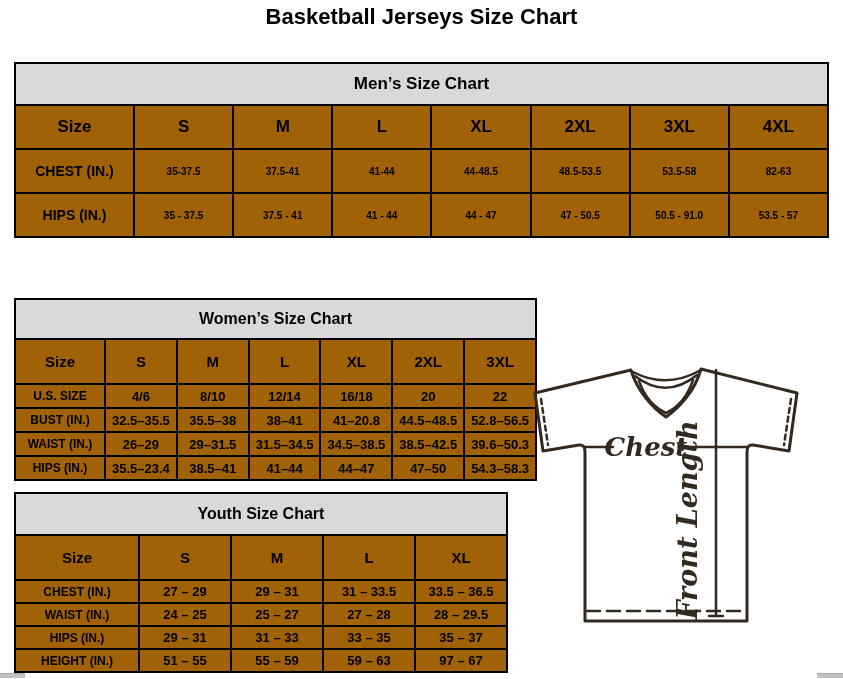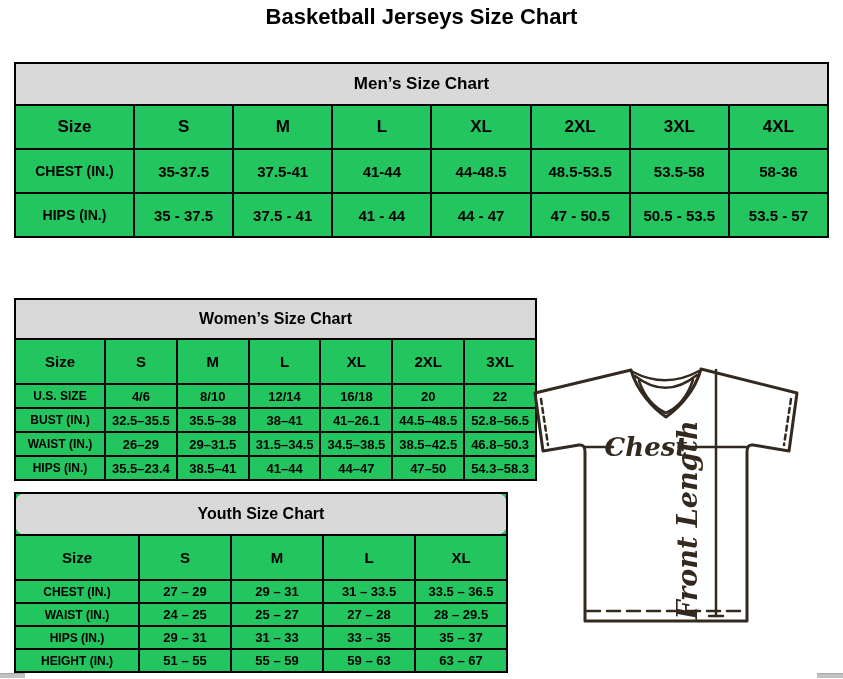--- a/index.html
+++ b/index.html
@@ -5,48 +5,48 @@
   html,body{margin:0;padding:0;}
   body{
     width:843px;height:679px;position:relative;background:#ffffff;
     font-family:"Liberation Sans",sans-serif;color:#000;overflow:hidden;
   }
   .page-title{
     position:absolute;top:4px;left:0;width:843px;text-align:center;
     font-size:22px;font-weight:bold;letter-spacing:0px;
   }
   table{
-    border-collapse:collapse;table-layout:fixed;position:absolute;background:#22c55e;
+    border-collapse:collapse;table-layout:fixed;position:absolute;background:#a16207;
   }
   th,td{
     border:2px solid #000;text-align:center;vertical-align:middle;
     font-weight:bold;padding:0;overflow:hidden;white-space:nowrap;
   }
   .title-row th{background:#d9d9d9;}
 
   
   #men-table{left:14px;top:62px;width:815px;}
   #men-table .label-col{width:119px;}
   #men-table .title-row th{height:40px;font-size:17px;}
   #men-table .size-row th{height:42px;font-size:17px;}
-  #men-table td{height:42px;font-size:15px;}
+  #men-table td{height:42px;font-size:10px;}
   #men-table td.row-label{font-size:14px;}
 
   
   #women-table{left:14px;top:298px;width:523px;}
   #women-table .label-col{width:90px;}
   #women-table .title-row th{height:38px;font-size:16px;}
   #women-table .size-row th{height:43px;font-size:15px;}
   #women-table td{height:22px;font-size:13px;}
   #women-table td.row-label{font-size:12px;}
 
   
   #youth-table{left:14px;top:492px;width:494px;}
   #youth-table .label-col{width:124px;}
-  #youth-table .title-row th{height:40px;font-size:16px;border-radius:11px;}
+  #youth-table .title-row th{height:40px;font-size:16px;}
   #youth-table .size-row th{height:43px;font-size:15px;}
   #youth-table td{height:21px;font-size:13px;}
   #youth-table td.row-label{font-size:12px;}
 
   .jersey-wrap{position:absolute;left:527px;top:354px;width:284px;height:280px;text-decoration:underline;}
   .jersey-wrap svg{display:block;}
   .jersey-label{
     font-family:"DejaVu Serif",serif;font-weight:bold;font-style:italic;
   }
   .scroll-frag{position:absolute;height:4px;background:#c2c2c2;border-top:1px solid #a8a8a8;}
@@ -84,30 +84,30 @@
         <th>4XL</th>
       </tr>
       <tr>
         <td class="row-label">CHEST (IN.)</td>
         <td>35-37.5</td>
         <td>37.5-41</td>
         <td>41-44</td>
         <td>44-48.5</td>
         <td>48.5-53.5</td>
         <td>53.5-58</td>
-        <td>58-36</td>
+        <td>82-63</td>
       </tr>
       <tr>
         <td class="row-label">HIPS (IN.)</td>
         <td>35 - 37.5</td>
         <td>37.5 - 41</td>
         <td>41 - 44</td>
         <td>44 - 47</td>
         <td>47 - 50.5</td>
-        <td>50.5 - 53.5</td>
+        <td>50.5 - 91.0</td>
         <td>53.5 - 57</td>
       </tr>
     </tbody>
   </table>
 <table id="women-table">
     <colgroup>
       <col class="label-col">
       <col>
       <col>
       <col>
@@ -135,32 +135,32 @@
         <td>12/14</td>
         <td>16/18</td>
         <td>20</td>
         <td>22</td>
       </tr>
       <tr>
         <td class="row-label">BUST (IN.)</td>
         <td>32.5–35.5</td>
         <td>35.5–38</td>
         <td>38–41</td>
-        <td>41–26.1</td>
+        <td>41–20.8</td>
         <td>44.5–48.5</td>
         <td>52.8–56.5</td>
       </tr>
       <tr>
         <td class="row-label">WAIST (IN.)</td>
         <td>26–29</td>
         <td>29–31.5</td>
         <td>31.5–34.5</td>
         <td>34.5–38.5</td>
         <td>38.5–42.5</td>
-        <td>46.8–50.3</td>
+        <td>39.6–50.3</td>
       </tr>
       <tr>
         <td class="row-label">HIPS (IN.)</td>
         <td>35.5–23.4</td>
         <td>38.5–41</td>
         <td>41–44</td>
         <td>44–47</td>
         <td>47–50</td>
         <td>54.3–58.3</td>
       </tr>
@@ -204,21 +204,21 @@
         <td>29 – 31</td>
         <td>31 – 33</td>
         <td>33 – 35</td>
         <td>35 – 37</td>
       </tr>
       <tr>
         <td class="row-label">HEIGHT (IN.)</td>
         <td>51 – 55</td>
         <td>55 – 59</td>
         <td>59 – 63</td>
-        <td>63 – 67</td>
+        <td>97 – 67</td>
       </tr>
     </tbody>
   </table>
 
 <div class="jersey-wrap">
   <svg width="284" height="280" viewBox="0 0 284 278">
     <g fill="none" stroke="#33291f" stroke-linejoin="round" stroke-linecap="round">
 
       <path stroke-width="3" d="M 104,15
         L 8,38 L 16,96 L 52,90 Q 58,89 58,97

